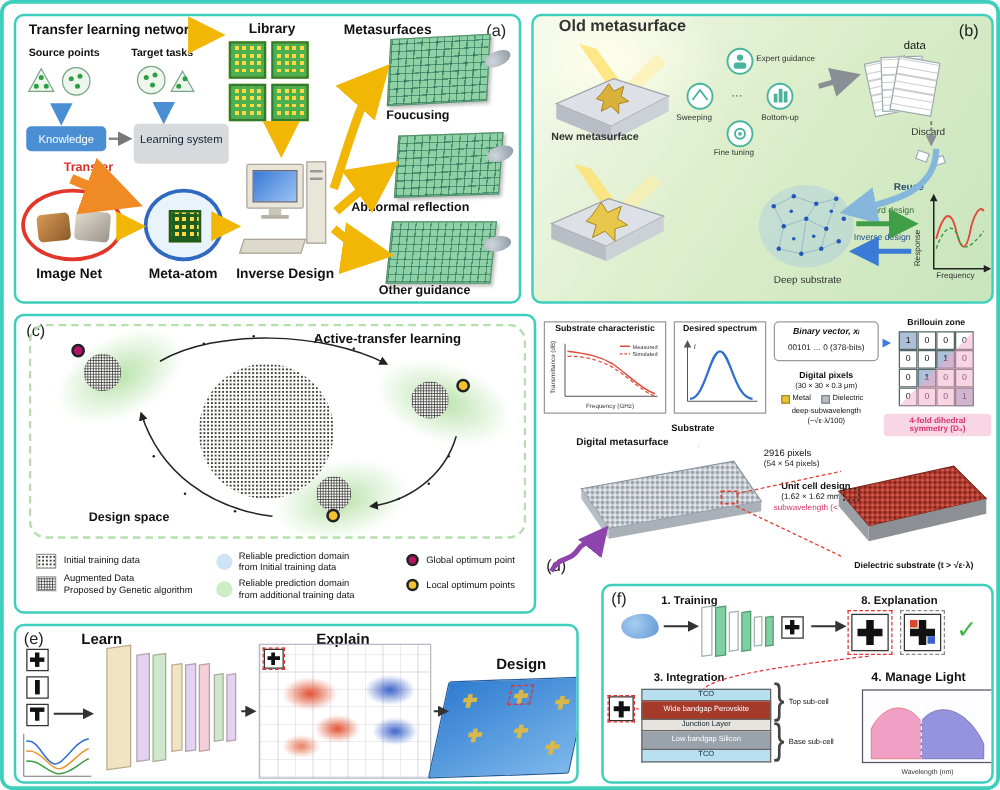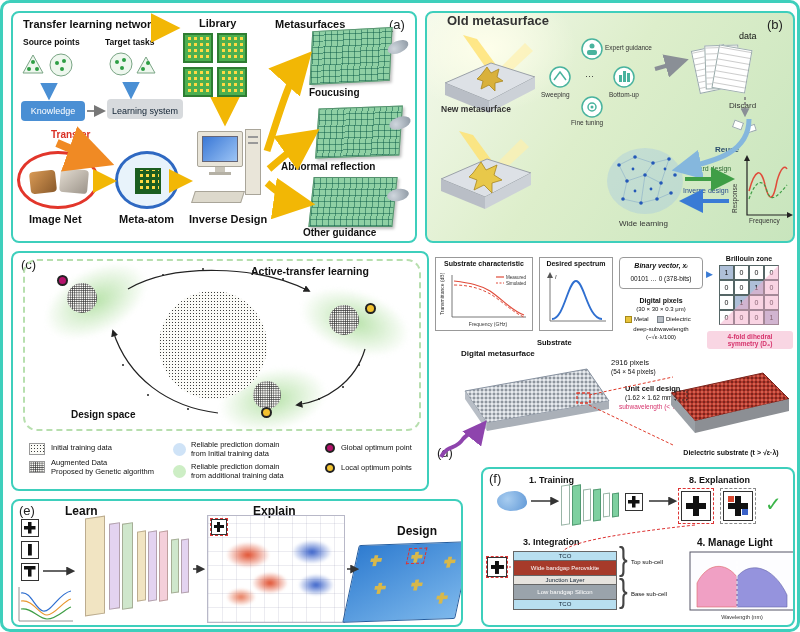--- a/index.html
+++ b/index.html
@@ -52,21 +52,21 @@
       <circle cx="102" cy="15" r="11" fill="#eef7ee" stroke="#7aa585"></circle>
       <circle cx="98" cy="13" r="2" fill="#2e9e44"></circle>
         <circle cx="105" cy="11" r="2" fill="#2e9e44"></circle>
         <circle cx="103" cy="19" r="2" fill="#2e9e44"></circle>
       <path d="M127,8 L136,24 L118,24 Z" fill="#eef7ee" stroke="#7aa585"></path>
       <circle cx="124" cy="20" r="2" fill="#2e9e44"></circle>
         <circle cx="129" cy="14" r="2" fill="#2e9e44"></circle>
     </svg>
 
     <div class="abs" style="left:8px;top:88px;width:64px;height:20px;background:#4a8fd4;border-radius:4px;color:#fff;font-size:9px;text-align:center;line-height:20px">Knowledge</div>
-    <div class="abs" style="left:94px;top:86px;width:76px;height:20px;background:#d7dadd;border-radius:4px;color:#123;font-size:9px;text-align:center;line-height:24px">Learning system</div>
+    <div class="abs" style="left:94px;top:86px;width:76px;height:32px;background:#d7dadd;border-radius:4px;color:#123;font-size:9px;text-align:center;line-height:24px">Learning system</div>
 
     <div class="lbl b" style="left:186px;top:4px;font-size:11px">Library</div>
     <div class="lib-sq" style="left:170px;top:20px"></div>
     <div class="lib-sq" style="left:204px;top:20px"></div>
     <div class="lib-sq" style="left:170px;top:54px"></div>
     <div class="lib-sq" style="left:204px;top:54px"></div>
 
     <div class="lbl b" style="left:38px;top:116px;font-size:10px;color:#d93025">Transfer</div>
 
     <div class="abs" style="left:4px;top:138px;width:82px;height:58px;border:3px solid #e2362b;border-radius:50%;background:#fff">
@@ -163,21 +163,21 @@
       <circle cx="50" cy="72" r="10" fill="#fff" stroke="#49b39e" stroke-width="1.5"></circle>
       <circle cx="50" cy="72" r="4" fill="none" stroke="#49b39e" stroke-width="1.5"></circle>
         <circle cx="50" cy="72" r="1.5" fill="#49b39e"></circle>
     </svg>
     <div class="lbl" style="left:178px;top:31px;font-size:6.5px;color:#333">Expert guidance</div>
     <div class="lbl" style="left:114px;top:78px;font-size:6.5px;color:#333">Sweeping</div>
     <div class="lbl" style="left:158px;top:58px;font-size:9px;color:#333">···</div>
     <div class="lbl" style="left:182px;top:78px;font-size:6.5px;color:#333">Bottom-up</div>
     <div class="lbl" style="left:144px;top:106px;font-size:6.5px;color:#333">Fine tuning</div>
 
-    <div class="lbl" style="left:312px;top:18px;font-size:9px">data</div>
+    <div class="lbl" style="left:296px;top:18px;font-size:9px">data</div>
     <div class="paper" style="left:268px;top:34px;transform:rotate(-12deg)"></div>
     <div class="paper" style="left:278px;top:32px;transform:rotate(-2deg)"></div>
     <div class="paper" style="left:288px;top:34px;transform:rotate(10deg)"></div>
 
     <div class="lbl" style="left:302px;top:88px;font-size:8px;color:#333">Discard</div>
     <div class="abs" style="left:306px;top:108px;width:10px;height:8px;background:#fff;border:1px solid #9aa;transform:rotate(20deg)"></div>
     <div class="abs" style="left:320px;top:112px;width:9px;height:7px;background:#fff;border:1px solid #9aa;transform:rotate(-18deg)"></div>
     <div class="lbl b" style="left:288px;top:132px;font-size:8px;color:#2a4d6e">Reuse</div>
 
     <div class="lbl b" style="left:14px;top:92px;font-size:8.5px;color:#333">New metasurface</div>
@@ -220,21 +220,21 @@
         <circle cx="18" cy="54" r="1.8"></circle>
           <circle cx="36" cy="58" r="1.8"></circle>
           <circle cx="52" cy="54" r="1.8"></circle>
           <circle cx="66" cy="48" r="1.8"></circle>
         <circle cx="28" cy="24" r="1.4"></circle>
           <circle cx="46" cy="44" r="1.4"></circle>
           <circle cx="60" cy="24" r="1.4"></circle>
           <circle cx="30" cy="46" r="1.4"></circle>
       </g>
     </svg>
-    <div class="lbl" style="left:192px;top:206px;font-size:8px;color:#333">Wide learning</div>
+    <div class="lbl" style="left:192px;top:206px;font-size:8px;color:#333">Deep substrate</div>
 
     <div class="lbl" style="left:256px;top:152px;font-size:7px;color:#2e6b33">Forward design</div>
     <div class="lbl" style="left:256px;top:174px;font-size:7px;color:#2a4d8e">Inverse design</div>
 
     <svg class="abs" style="left:310px;top:138px" width="56" height="80" viewBox="0 0 56 80">
       <path d="M10,8 L10,64 L52,64" stroke="#222" stroke-width="1.2" fill="none"></path>
       <path d="M7,10 L10,4 L13,10 Z" fill="#222"></path>
         <path d="M50,61 L56,64 L50,67 Z" fill="#222"></path>
       <path d="M12,40 C18,18 24,16 28,34 C32,50 36,52 40,30 C44,16 48,14 50,18" stroke="#e04b3a" stroke-width="1.5" fill="none"></path>
       <path d="M12,48 C18,30 26,26 30,40 C34,52 40,46 50,34" stroke="#3f9e46" stroke-width="1.2" stroke-dasharray="3,2" fill="none"></path>

